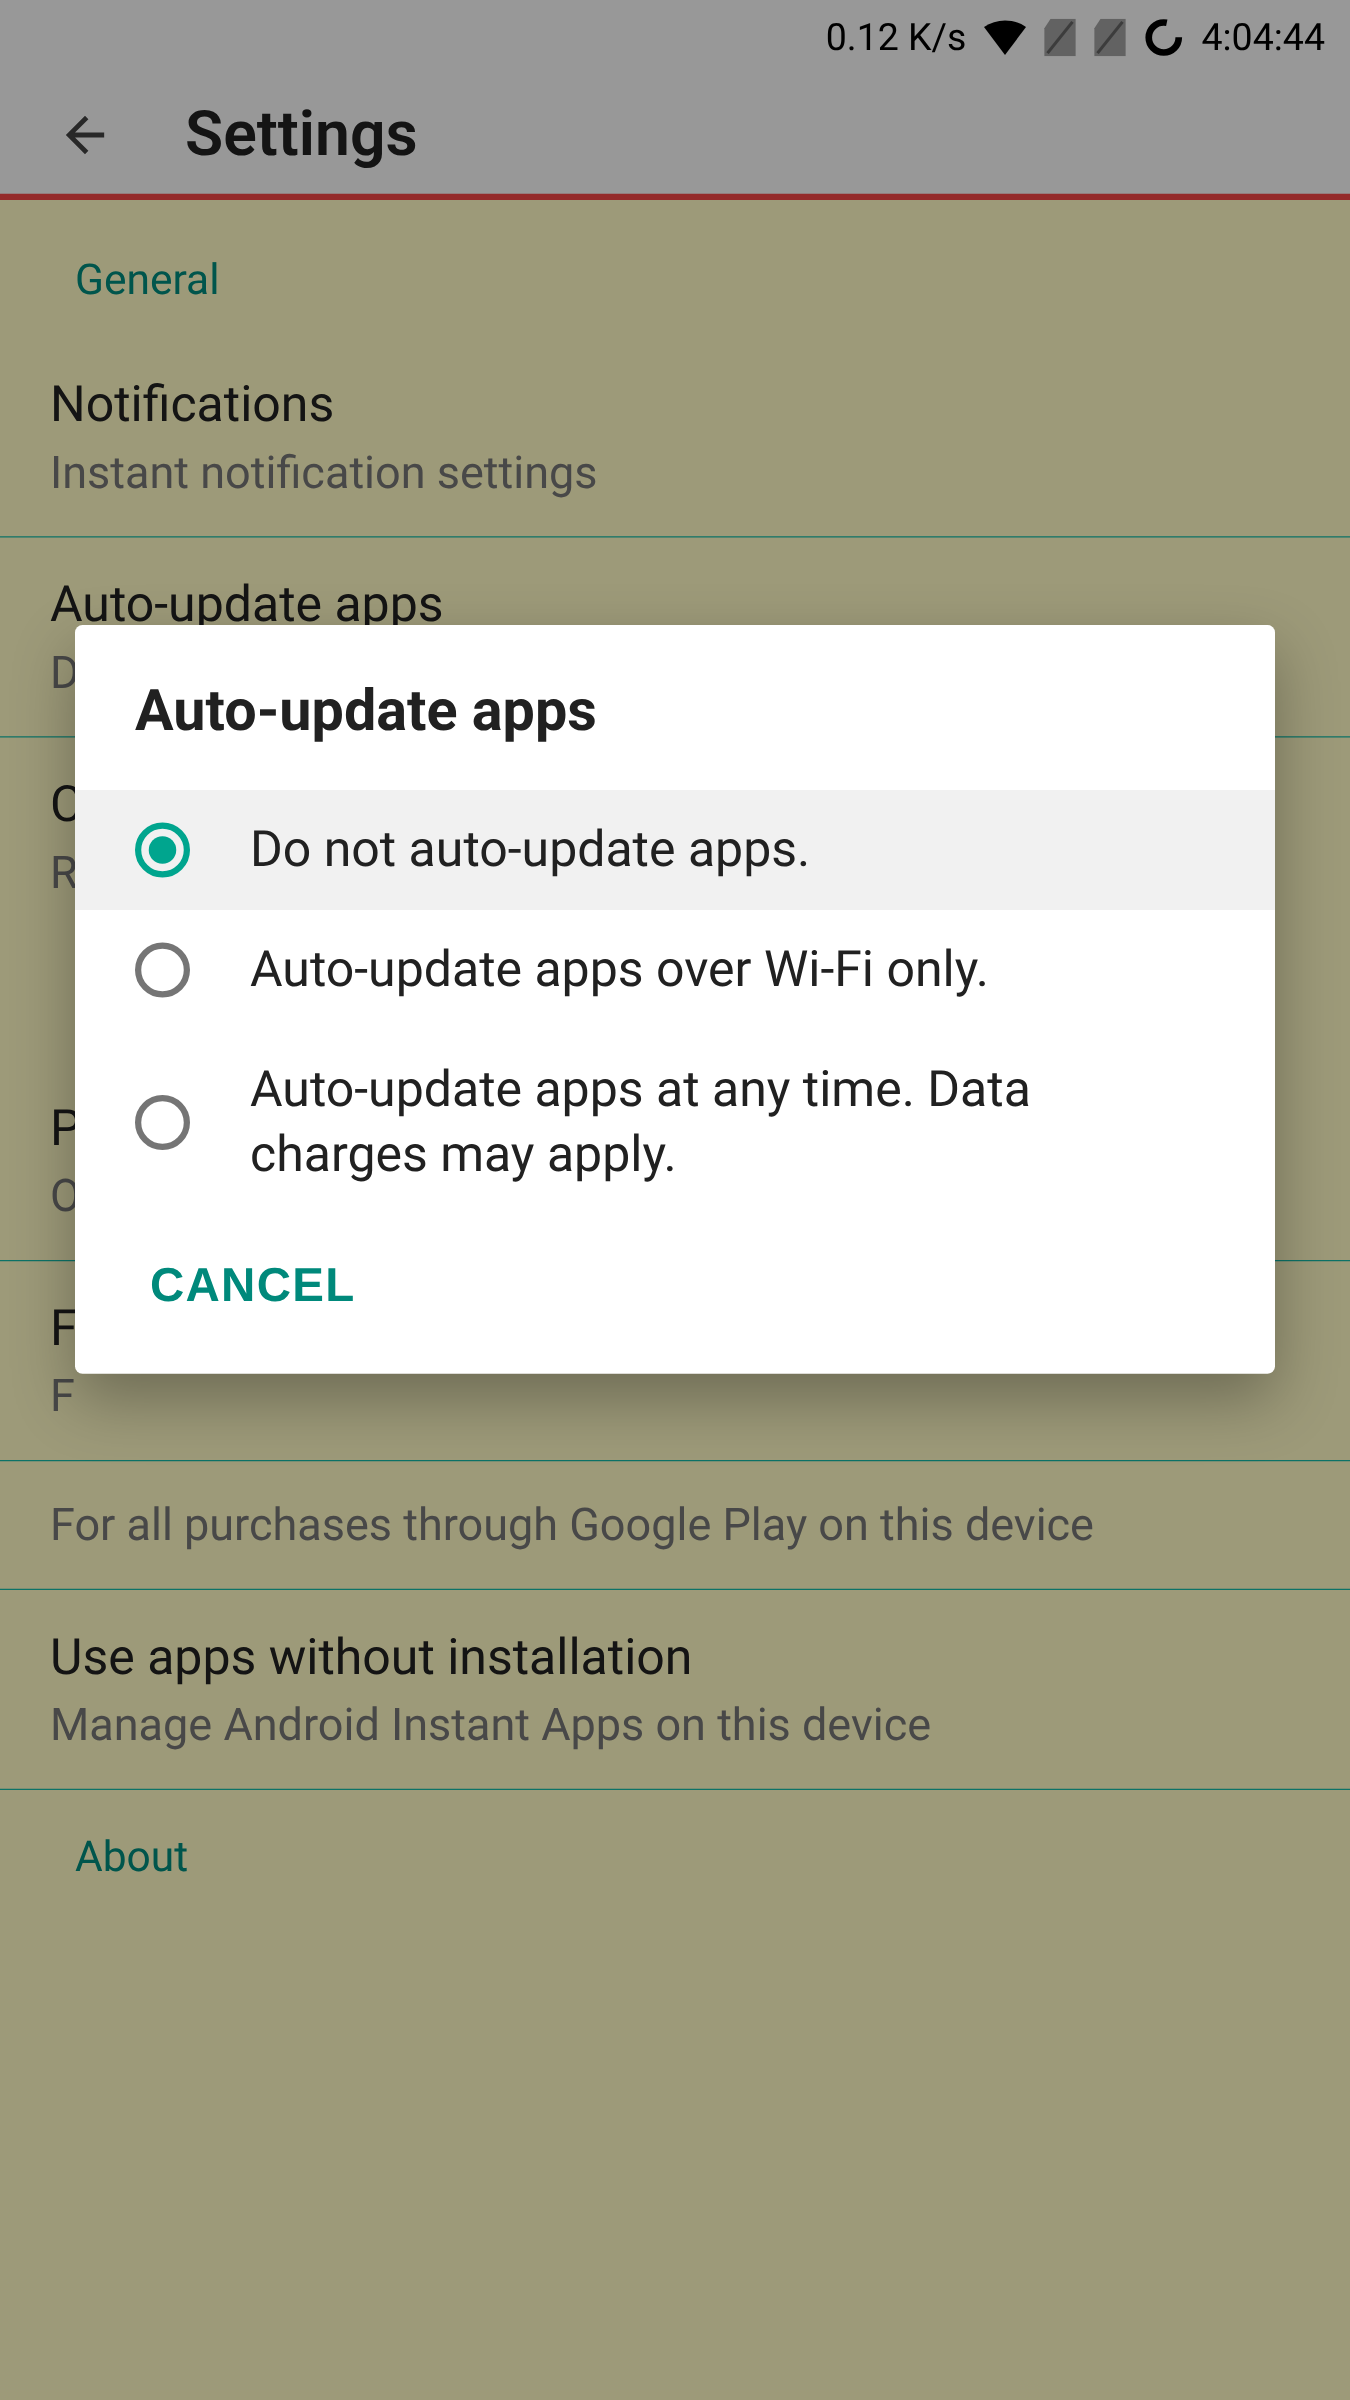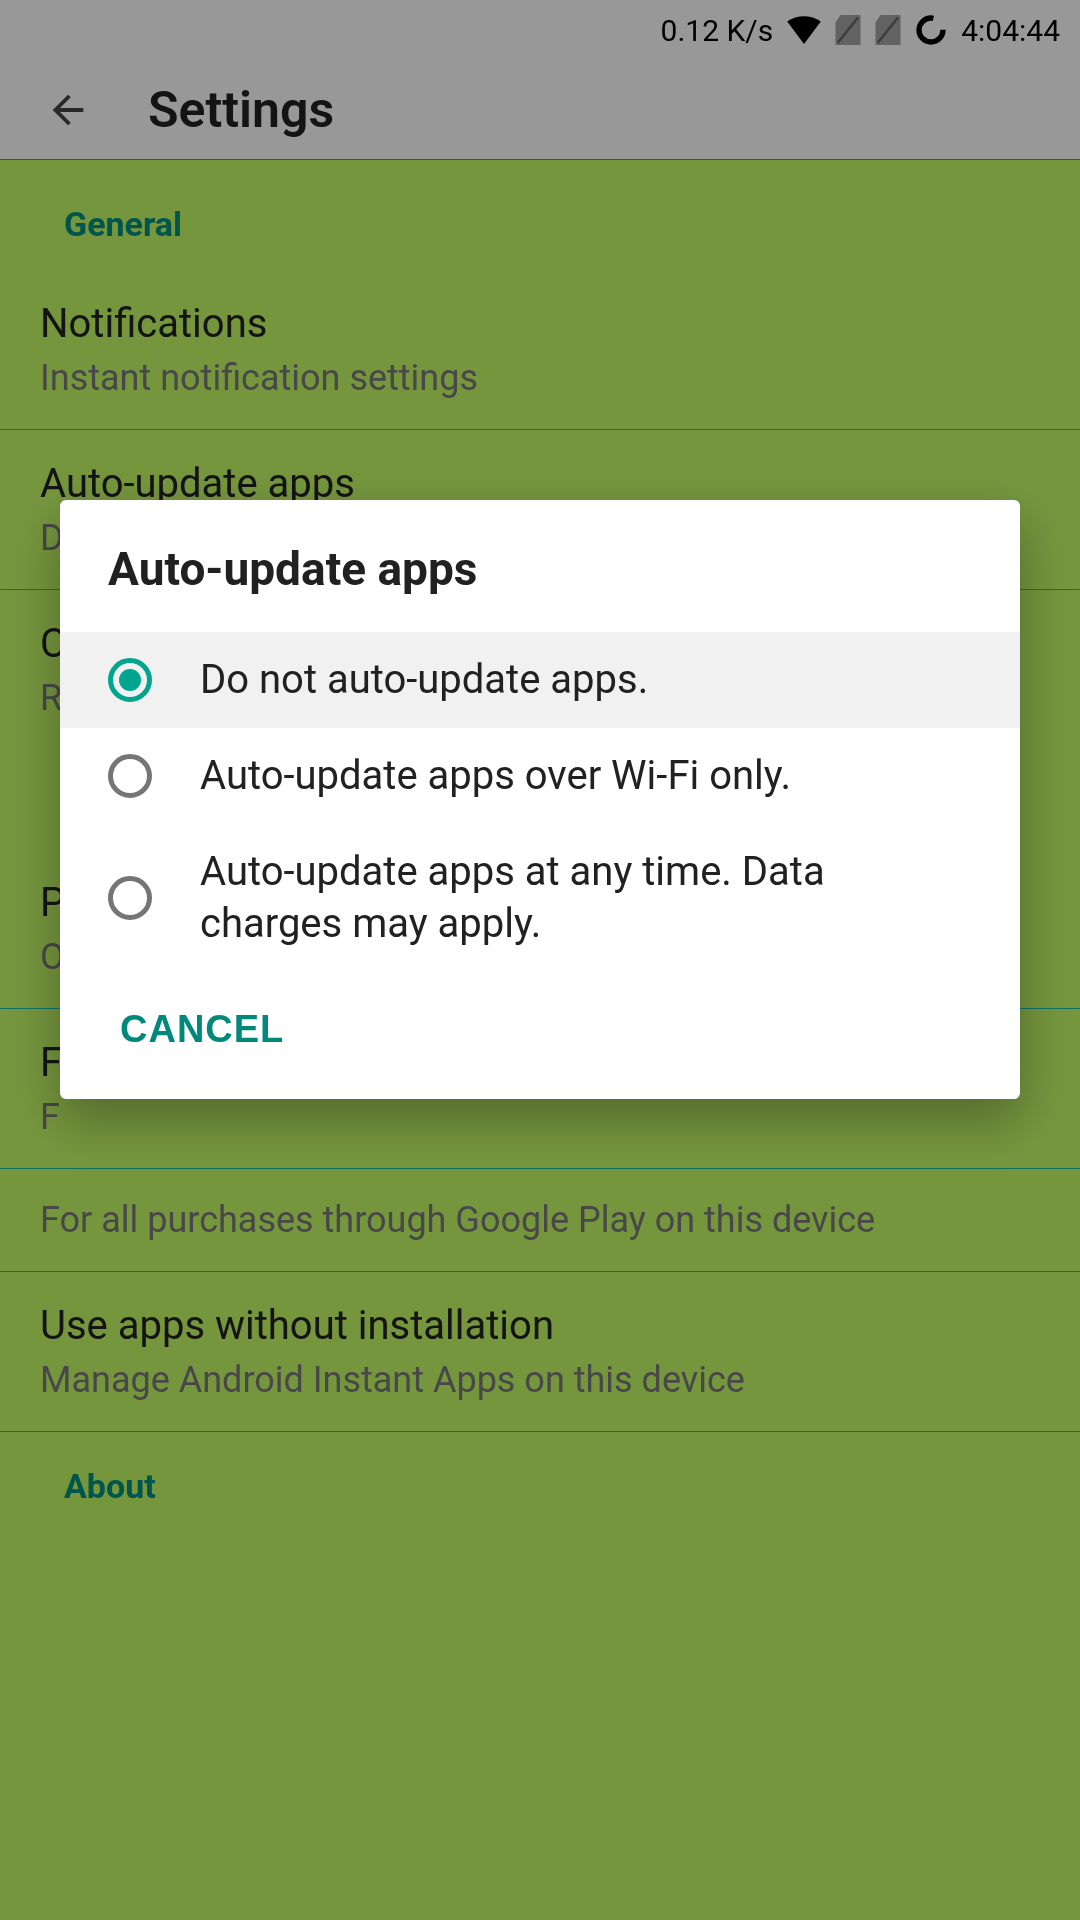--- a/index.html
+++ b/index.html
@@ -1,31 +1,31 @@
 <!DOCTYPE html>
 <html><head>
 <meta charset="utf-8">
 <style>
   * { margin: 0; padding: 0; box-sizing: border-box; }
   html, body { width: 1080px; height: 1920px; overflow: hidden; font-family: Roboto, "Helvetica Neue", Arial, sans-serif; background: #fafafa; }
-  .screen { position: relative; width: 1080px; height: 1920px; background: #bef264; }
+  .screen { position: relative; width: 1080px; height: 1920px; background: #fef9c3; }
   
   
   .status-bar { height: 60px; background: #f5f5f5; display: flex; align-items: center; justify-content: flex-end; padding: 0 20px; color: #000; font-size: 30px; gap: 14px; }
   .status-bar .speed { font-size: 30px; }
   .wifi-icon svg, .sim-icon svg, .circle-icon svg { display: block; }
   
   
-  .app-bar { height: 100px; display: flex; align-items: center; padding: 0 30px 0 38px; gap: 50px; background: #f5f5f5; border-bottom: 1px solid #ef4444; }
+  .app-bar { height: 100px; display: flex; align-items: center; padding: 0 30px 0 38px; gap: 50px; background: #f5f5f5; border-bottom: 5px solid #ef4444; }
   .back-btn { width: 60px; height: 60px; display: flex; align-items: center; justify-content: center; background: none; border: none; cursor: pointer; }
   .app-title { font-size: 50px; font-weight: 600; color: #212121; }
   
   
   .content { padding-top: 10px; }
-  .section-header { color: #00897b; font-size: 34px; font-weight: 700; padding: 34px 64px 26px; }
+  .section-header { color: #00897b; font-size: 34px; font-weight: 400; padding: 34px 40px 26px; margin-left: 20px; }
   .list-item { padding: 30px 40px; border-bottom: 1px solid #14b8a6; }
   .list-item.nb { border-bottom: none; }
   .item-title { font-size: 40px; color: #212121; margin-bottom: 10px; }
   .item-sub { font-size: 36px; color: #757575; }
   
   
   .overlay { position: absolute; inset: 0; background: rgba(0,0,0,0.38); display: flex; align-items: center; justify-content: center; }
   .dialog { position: absolute; left: 60px; right: 60px; top: 500px; background: #fff; border-radius: 6px; box-shadow: 0 20px 50px rgba(0,0,0,0.3); overflow: hidden; }
   .dialog-title { font-size: 46px; font-weight: 700; color: #212121; padding: 42px 48px 36px; }
   .radio-option { display: flex; align-items: center; gap: 48px; padding: 22px 48px; cursor: pointer; }

